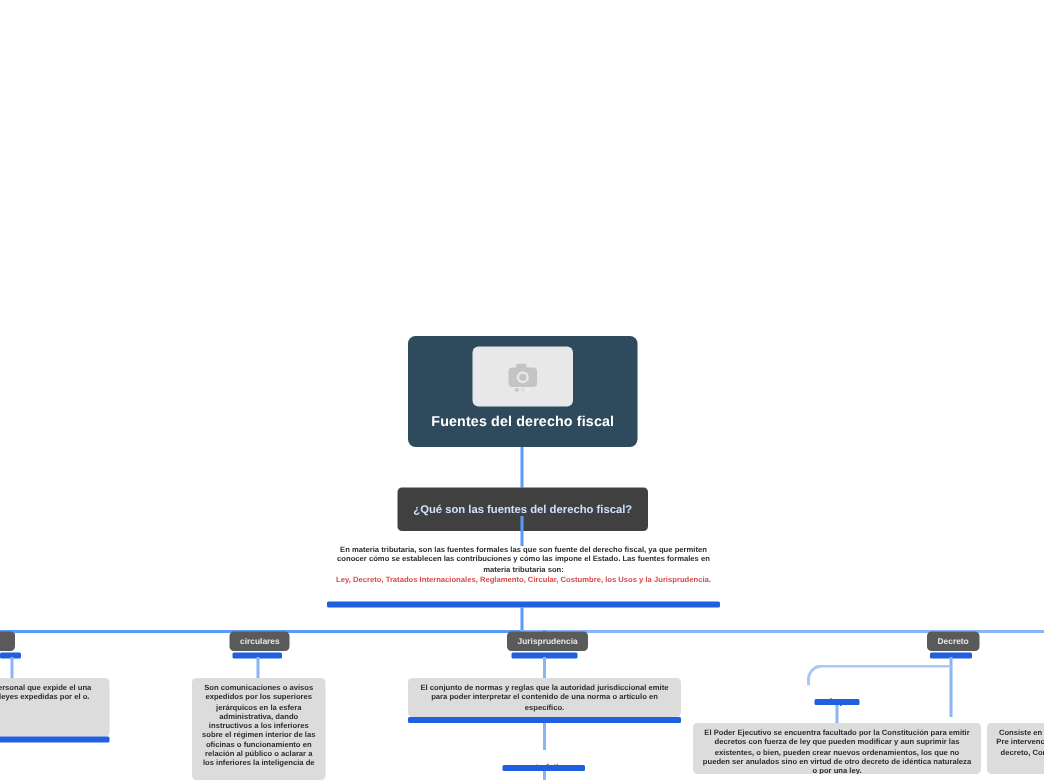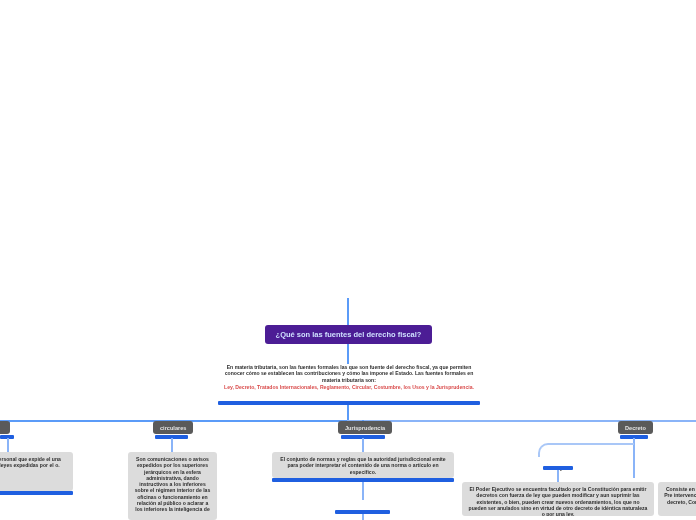--- a/index.html
+++ b/index.html
@@ -68,22 +68,22 @@
     font-weight: bold;
     letter-spacing: 0.1px;
     text-align: center;
     white-space: nowrap;
   }
 
   
   .q-node {
     position: absolute;
     left: 265px; top: 325px;
-    width: 167px; height: 19px;
-    background: #4c1d95;
+    width: 167px; height: 29px;
+    background: #404040;
     border-radius: 3px;
     display: flex;
     align-items: center;
     justify-content: center;
   }
   .q-node span {
     color: #cfe0ff;
     font-size: 7.5px;
     font-weight: bold;
     white-space: nowrap;
@@ -176,20 +176,34 @@
     height: 4px;
     background: #1f5fe0;
     border-radius: 1px;
   }
 </style>
 </head>
 <body>
 
 <div id="canvas">
 
+  <div class="root-node">
+    <div class="root-thumb">
+      <svg width="26" height="20" viewBox="0 0 26 20" aria-hidden="true">
+        <rect x="3" y="4" width="19" height="13" rx="2.5" fill="#c4c4c4"></rect>
+        <rect x="8" y="1.5" width="7" height="3.5" rx="1.2" fill="#c4c4c4"></rect>
+        <circle cx="12.5" cy="10.5" r="4" fill="#e8e8e8"></circle>
+        <circle cx="12.5" cy="10.5" r="2.4" fill="#c4c4c4"></circle>
+        <circle cx="8.5" cy="19" r="1.4" fill="#c4c4c4"></circle>
+        <circle cx="12.5" cy="19" r="1.4" fill="#dcdcdc"></circle>
+        <circle cx="16.5" cy="19" r="1.4" fill="#eeeeee"></circle>
+      </svg>
+    </div>
+    <div class="root-title">Fuentes del derecho fiscal</div>
+  </div>
 
   <div class="conn-v strong" style="left:347px; top:298px; height:27px;"></div>
 
   <div class="q-node">
     <span>¿Qué son las fuentes del derecho fiscal?</span>
   </div>
 
   <div class="conn-v strong" style="left:347px; top:344px; height:20px;"></div>
 
   <div class="para-block">

